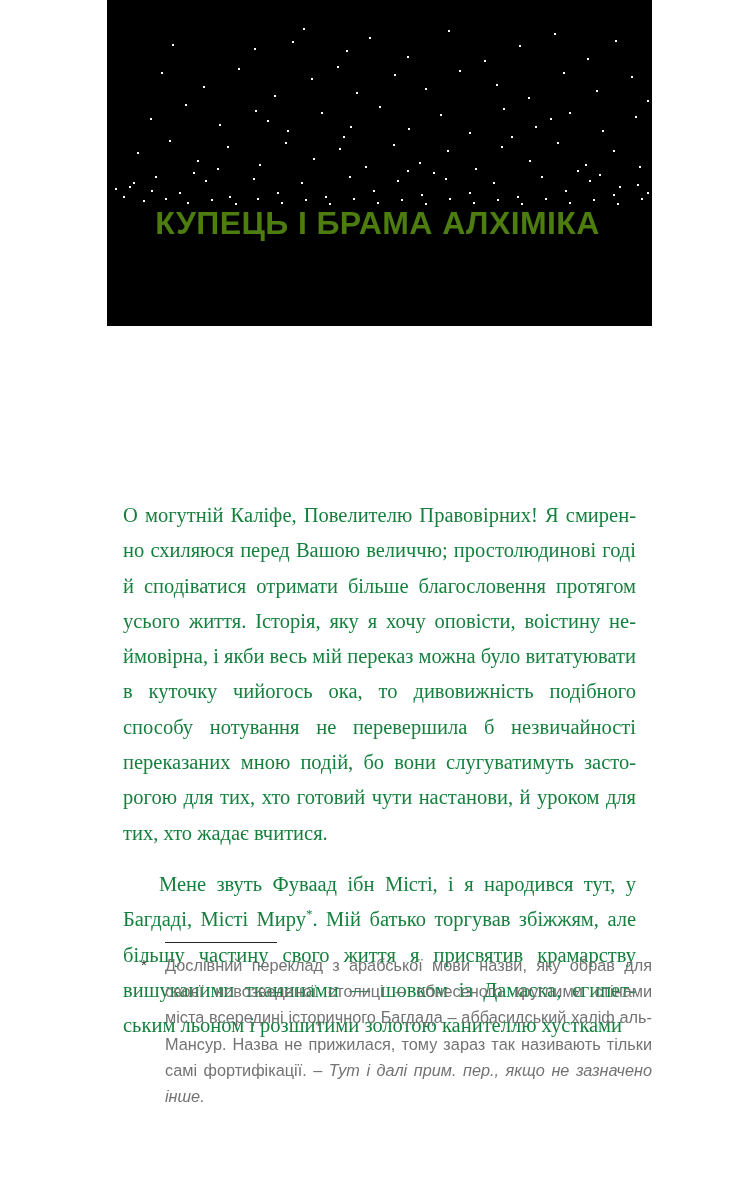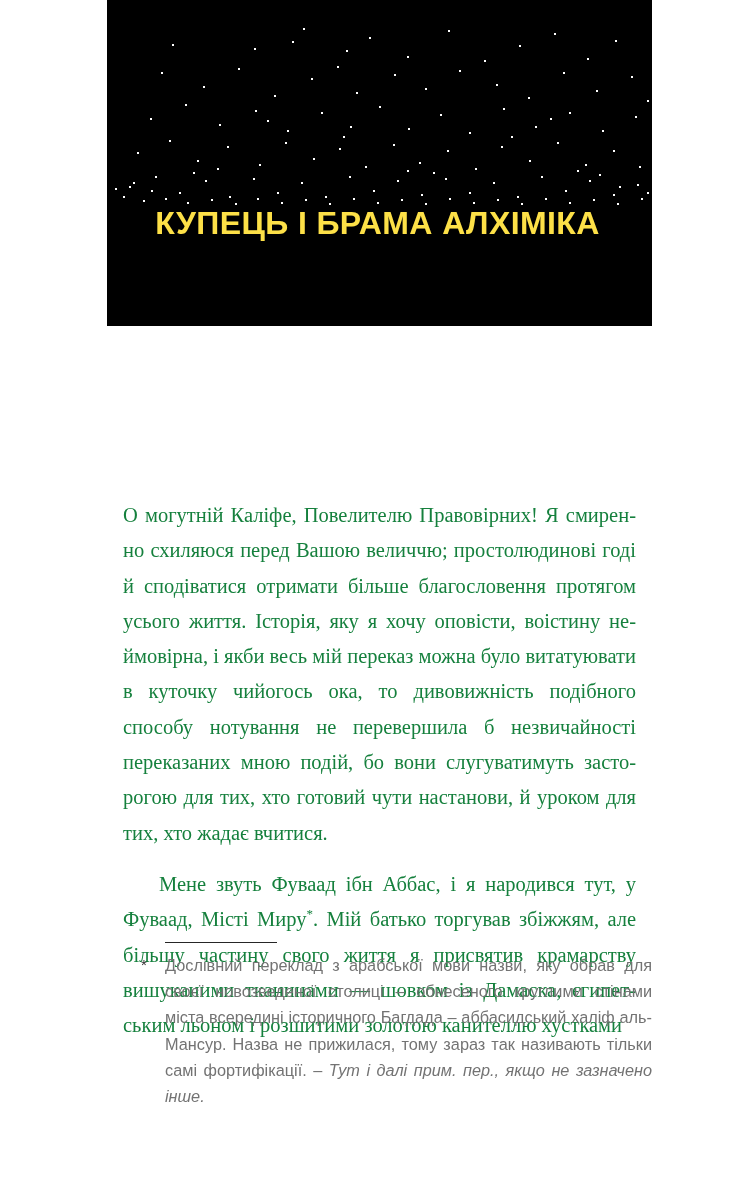--- a/index.html
+++ b/index.html
@@ -30,21 +30,21 @@
     position: absolute;
     inset: 0;
     display: block;
   }
   .banner-title {
     position: absolute;
     left: 0;
     right: 4px;
     top: 204px;
     text-align: center;
-    color: #fde047;
+    color: #4d7c0f;
     font-family: "Liberation Sans", sans-serif;
     font-weight: bold;
     font-size: 32px;
     letter-spacing: 0.4px;
     line-height: 38px;
     white-space: nowrap;
   }
 
   
   .page-body {
@@ -243,21 +243,21 @@
       <rect x="160" y="120" width="2" height="2"></rect>
       <rect x="443" y="118" width="2" height="2"></rect>
       <rect x="540" y="100" width="2" height="2"></rect>
     </g>
   </svg>
   <div class="banner-title">КУПЕЦЬ І БРАМА АЛХІМІКА</div>
 </div>
 
 <div class="page-body">
   <p class="para">О могутній Каліфе, Повелителю Правовірних! Я смирен­но схиляюся перед Вашою величчю; простолюдинові годі й сподіватися отримати більше благословення протягом усього життя. Історія, яку я хочу оповісти, воістину не­ймовірна, і якби весь мій переказ можна було витатую­вати в куточку чийогось ока, то дивовижність подібного способу нотування не перевершила б незвичайності переказаних мною подій, бо вони слугуватимуть засто­рогою для тих, хто готовий чути настанови, й уроком для тих, хто жадає вчитися.</p>
-  <p class="para indent"><span>Мене звуть Фуваад ібн Аббас, і я народився тут, у Фуваад, Місті Миру</span><span class="fn-ref">*</span><span>. Мій батько торгував збіжжям, але більшу частину свого життя я присвятив крамарству вишуканими тканинами — шовком із Дамаска, єгипет­ським льоном і розшитими золотою канителлю хустками</span></p>
+  <p class="para indent"><span>Мене звуть Фуваад ібн Місті, і я народився тут, у Багдаді, Місті Миру</span><span class="fn-ref">*</span><span>. Мій батько торгував збіжжям, але більшу частину свого життя я присвятив крамарству вишуканими тканинами — шовком із Дамаска, єгипет­ським льоном і розшитими золотою канителлю хустками</span></p>
 </div>
 
 <div class="footnote">
   <div class="footnote-rule"></div>
   <div class="footnote-row">
     <div class="footnote-marker">*</div>
     <div class="footnote-text"><span>Дослівний переклад з арабської мови назви, яку обрав для своєї новозведеної столиці – обнесеного круглими стінами міста всередині історичного Багдада – аббасид­ський халіф аль-Мансур. Назва не прижилася, тому зараз так називають тільки самі фортифікації. – </span><span class="credit">Тут і далі прим. пер., якщо не зазначено інше.</span></div>
   </div>
 </div>
 

